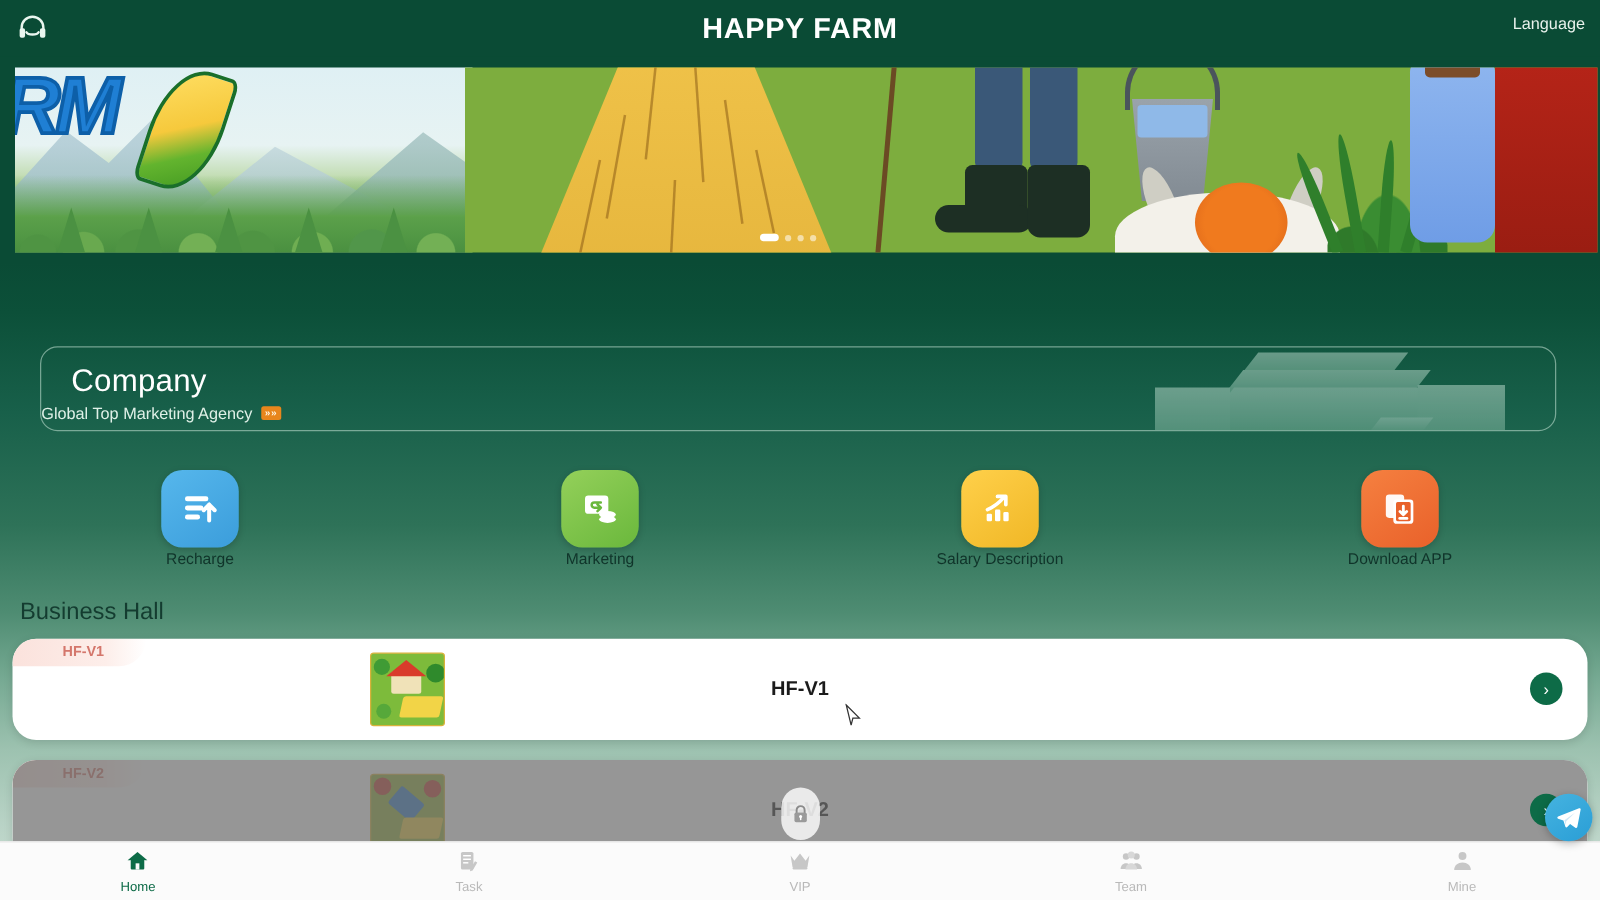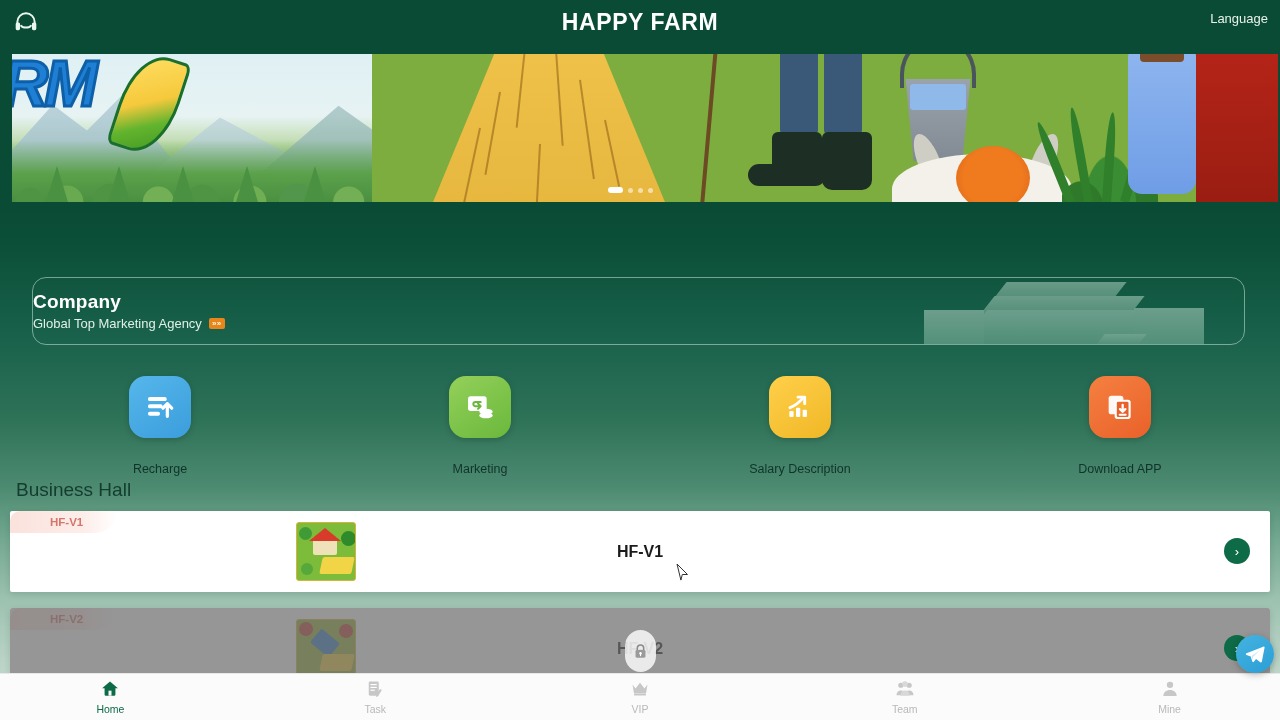--- a/index.html
+++ b/index.html
@@ -170,21 +170,21 @@
 
   
   .company {
     position:absolute; left:32px; top:277px; width:1213px; height:68px;
     border:1px solid rgba(200,230,215,.55);
     border-radius:14px;
     overflow:hidden;
     cursor:pointer;
   }
   .company-txt { position:absolute; left:0px; top:13px; }
-  .company-title { color:#fff; font-size:19px; font-weight:bold; letter-spacing:.2px; }
+  .company-title { color:#fff; font-size:25px; font-weight:normal; letter-spacing:.2px;margin-left:24px; }
   .company-sub {
     color:#dff0e7; font-size:13px; margin-top:3px;
     display:flex; align-items:center; gap:7px;
   }
   .chev-badge {
     display:inline-block; background:#e8861c; color:#fff8e6;
     font-size:8px; font-weight:bold; letter-spacing:.5px;
     padding:1px 3px; border-radius:2px; line-height:1.2;
   }
   .company-art {
@@ -202,31 +202,31 @@
   .action-ico {
     width:62px; height:62px; border-radius:17px;
     display:flex; align-items:center; justify-content:center;
     box-shadow:0 2px 6px rgba(0,0,0,.18);
   }
   .ico-recharge  { background:linear-gradient(145deg,#56b7ec,#3b9ddb); }
   .ico-withdraw  { background:linear-gradient(145deg,#94d05a,#6ab83c); }
   .ico-salary    { background:linear-gradient(145deg,#ffd04a,#f0b726); }
   .ico-download  { background:linear-gradient(145deg,#f58040,#e9612a); }
   .action-label {
-    margin-top:24px; font-size:12.5px; color:#10342a;
+    margin-top:2px; font-size:12.5px; color:#10342a;
   }
 
   
   .bh-title {
     position:absolute; left:16px; top:479px;
     font-size:19px; color:#143c30;
   }
   .card {
     position:absolute; left:10px; width:1260px; height:81px;
-    background:#fff; border-radius:2px;
+    background:#fff; border-radius:19px;
     box-shadow:0 2px 7px rgba(0,0,0,.12);
     overflow:hidden;
   }
   .card.v1 { top:511px; cursor:pointer; }
   .card.v2 { top:608px; background:#fff; }
   .card.v2 .v2-overlay {
     position:absolute; inset:0; background:rgba(110,110,110,.72);
     z-index:5;
   }
   .card-badge {

